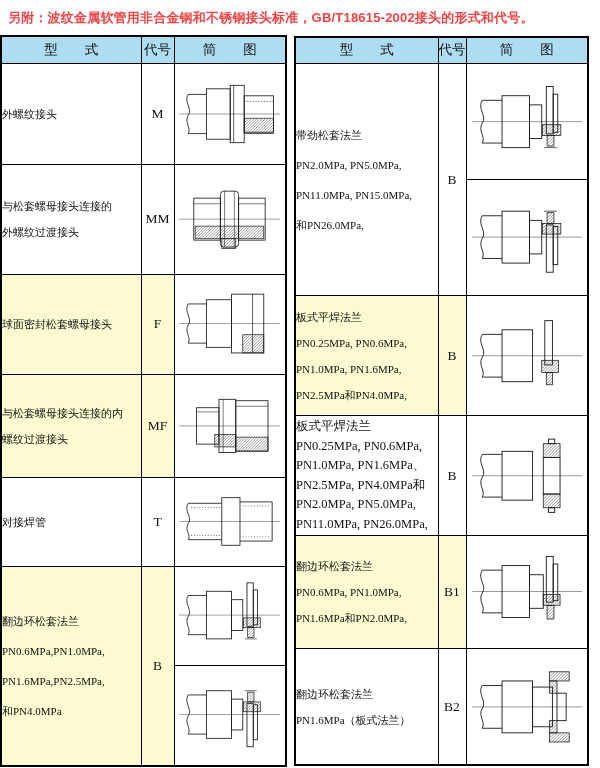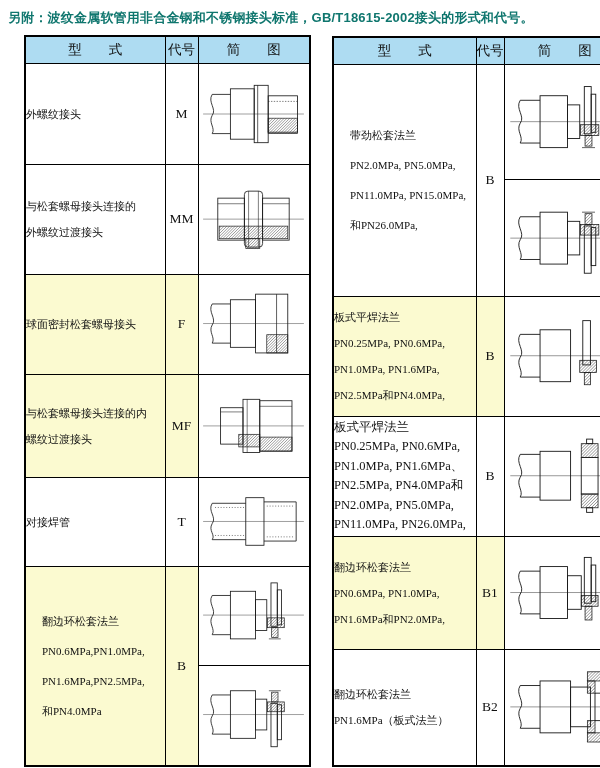--- a/index.html
+++ b/index.html
@@ -7,38 +7,38 @@
     --hl:#fbfad0;
     --border:#000;
   }
   html,body{margin:0;padding:0;}
   body{
     width:600px;height:768px;background:#fff;overflow:hidden;
     font-family:"Liberation Serif","DejaVu Serif",serif;color:#111;
   }
   .title{
     font-family:"Liberation Sans","DejaVu Sans",sans-serif;
-    font-weight:bold;font-size:13px;color:#0f766e;
+    font-weight:bold;font-size:13px;color:#ef4444;
     margin:9px 6px 8px 8px;letter-spacing:.2px;white-space:nowrap;
   }
-  .tables{display:flex;margin-left:24px;gap:21px;align-items:flex-end;}
+  .tables{display:flex;margin-left:0;gap:7px;align-items:center;}
   table.t{
     border-collapse:collapse;table-layout:fixed;
     border:2px solid var(--border);
   }
   table.t th,table.t td{border:1px solid var(--border);padding:0;overflow:hidden;}
   thead th{
     background:var(--hdr);font-weight:normal;font-size:13.5px;
     height:25px;border-bottom:2px solid var(--border);
   }
   td.type{
     font-size:11px;line-height:26px;padding:2px 4px 2px 9px;
     vertical-align:middle;white-space:pre-line;
   }
-  td.type.lh30{line-height:30px;padding-left:16px;}
+  td.type.lh30{line-height:30px;}
   td.type.lh20{line-height:19.5px;font-size:12.5px;}
   td.code{text-align:center;vertical-align:middle;font-size:13.5px;}
   td.hl{background:var(--hl);}
   td.diag{vertical-align:middle;background:#fff;}
   .dwrap{display:flex;align-items:center;justify-content:center;height:100%;}
   .half{height:50%;display:flex;align-items:center;justify-content:center;box-sizing:border-box;}
   .half.top{border-bottom:1px solid var(--border);}
   svg.fd{width:95%;height:92%;}
 </style>
 </head>

